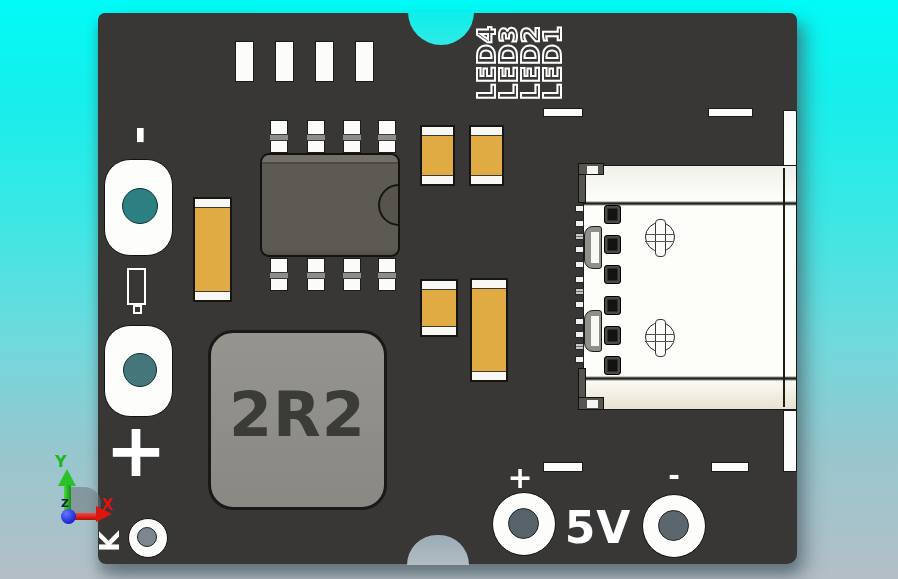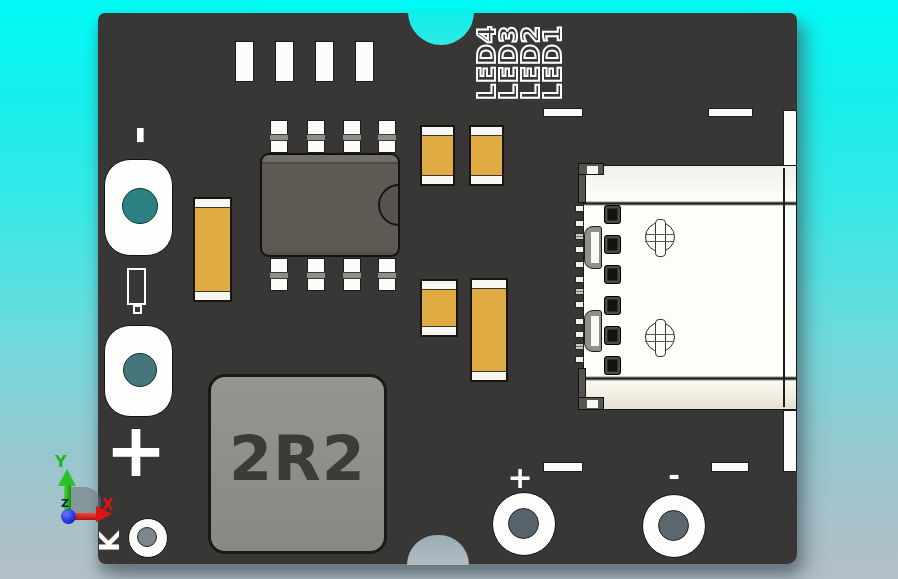--- a/index.html
+++ b/index.html
@@ -32,22 +32,22 @@
       #e1ab43 calc(100% - 9px),#3a382f calc(100% - 9px),#3a382f calc(100% - 8px),#f7f7f4 calc(100% - 8px)); }
   .ic-pin { position:absolute; width:18px; height:33px; background:#fbfbf9; border:1.5px solid #1c1c1a; }
   .ic-pin .band { position:absolute; left:-1px; right:-1px; top:13px; height:7px;
     background:#8d8d8a; border-top:1px solid #3a3a38; border-bottom:1px solid #3a3a38; }
   .ic-body { position:absolute; left:162px; top:140px; width:140px; height:104px;
     background:linear-gradient(180deg,#716f67 0px,#716f67 7px,#4c4a43 7px,#4c4a43 9px,#5c5a53 9px,#5c5a53 94%,#52504a 100%);
     border:2px solid #141210; border-radius:9px; overflow:hidden; }
   .ic-notch { position:absolute; right:-22px; top:29px; width:42px; height:42px;
     background:#56544d; border:2px solid #181610; border-radius:50%; }
   .inductor { position:absolute; left:110px; top:317px; width:179px; height:180px;
-    background:linear-gradient(180deg,#96948f,#8a8883); border:3px solid #1b1917; border-radius:17px;
-    display:flex; align-items:center; justify-content:center;margin-top:44px; }
+    background:linear-gradient(180deg,#96948f,#8a8883); border:3px solid #1b1917; border-radius:25px;
+    display:flex; align-items:center; justify-content:center; }
   .inductor-label { font-size:62px; font-weight:700; color:#3b3b37; letter-spacing:1px; padding-bottom:12px; }
   .usb { position:absolute; left:479px; top:150px; width:223px; height:247px; }
   .usb-shell { position:absolute; left:6px; top:2px; width:214px; height:245px;
     border:1.5px solid #17171a;
     background:linear-gradient(180deg,#f1f1eb 0px,#fdfdfa 35px,#23211e 37px,#23211e 38px,#fdfdfa 40px,
       #fdfdfa 210px,#23211e 212px,#23211e 213px,#fbfaf3 215px,#e7e2d1 100%); }
   .shell-line-v { position:absolute; right:11px; top:2px; bottom:2px; width:2px; background:#1c1c1a; }
   .lug-bar { position:absolute; background:#57554f; border:1px solid #14120f; }
   .lug-notch { position:absolute; background:#f6f6f2; }
   .lead { position:absolute; left:-2px; width:9px; height:7px; background:#f1f1ed; border:1px solid #26262a; }
@@ -189,20 +189,21 @@
     <div class="silk" style="left:445px;top:449px;width:40px;height:10px;"></div>
     <div class="silk" style="left:613px;top:449px;width:38px;height:10px;"></div>
     <div class="silktext" style="left:408px;top:452px;width:28px;height:26px;font-size:30px;line-height:26px;">+</div>
     <div class="silktext" style="left:566px;top:456px;width:20px;height:20px;font-size:28px;font-weight:900;line-height:14px;">-</div>
     <div class="ring-pad" style="left:394px;top:479px;">
       <div class="center" style="background:#57626a;"></div>
     </div>
     <div class="ring-pad" style="left:544px;top:481px;">
       <div class="center" style="background:#5b666d;"></div>
     </div>
+    <div class="silktext" style="left:462px;top:492px;width:76px;height:48px;font-size:44px;line-height:46px;letter-spacing:1px;">5V</div>
 
     <div class="silktext" style="left:-1px;top:511px;width:26px;height:36px;font-size:27px;writing-mode:vertical-rl;transform:rotate(180deg);line-height:26px;">K</div>
     <div class="ring-pad" style="left:30px;top:505px;width:40px;height:40px;">
       <div class="center" style="left:8px;top:8px;width:20px;height:20px;background:#7d868c;"></div>
     </div>
   </div>
 
   <div class="triad">
     <div class="triad-shadow"></div>
     <div class="axis-label" style="left:10px;top:7px;font-size:16px;color:#1fb71f;">Y</div>

